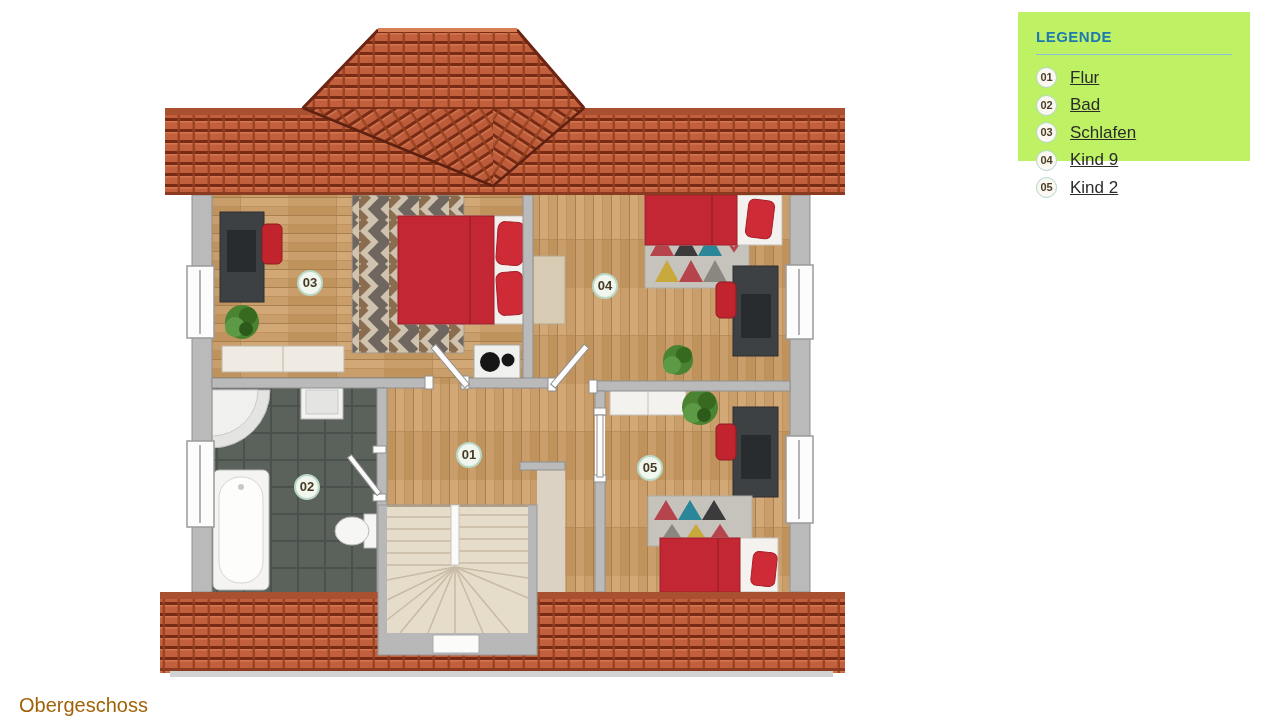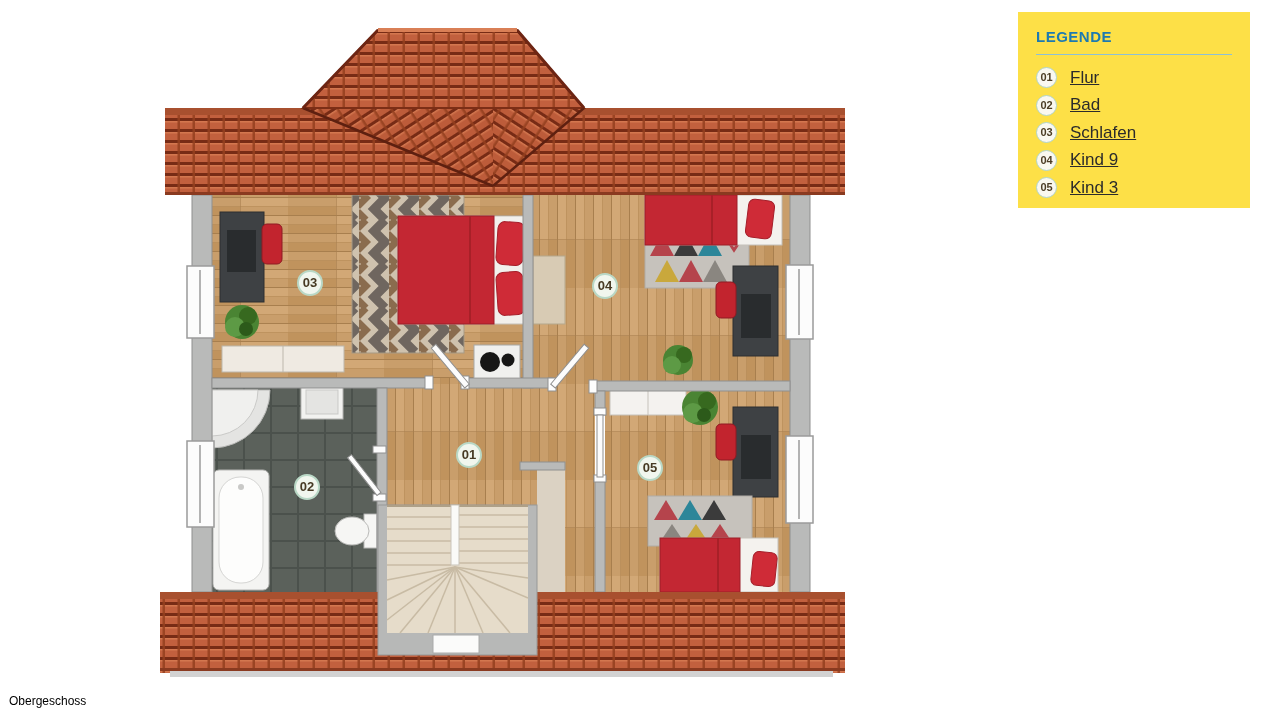--- a/index.html
+++ b/index.html
@@ -4,30 +4,30 @@
 <style>
   html,body{margin:0;padding:0;background:#fff;}
   .stage{position:relative;width:1280px;height:720px;background:#ffffff;overflow:hidden;
          font-family:"Liberation Sans",sans-serif;}
   .plan-svg{position:absolute;left:0;top:0;}
   
   .badge{position:absolute;width:26px;height:26px;border-radius:50%;
          background:#f1f6ee;border:2px solid #b9d8c6;box-sizing:border-box;
          color:#473a24;font-weight:bold;font-size:13px;line-height:22px;text-align:center;}
   
-  .legend{position:absolute;left:1018px;top:12px;width:232px;height:196px;
-          background:#fde047;box-sizing:border-box;padding:16px 18px 12px 18px;}
+  .legend{position:absolute;left:1018px;top:12px;width:232px;height:149px;
+          background:#bef264;box-sizing:border-box;padding:16px 18px 12px 18px;}
   .legend-title{color:#1d7ab0;font-weight:bold;font-size:15px;letter-spacing:.5px;}
   .legend-rule{border:none;border-top:1px solid #8cc0d8;margin:9px 0 12px 0;}
   .legend-row{display:flex;align-items:center;gap:13px;margin-bottom:6.5px;}
   .legend-badge{width:21px;height:21px;border-radius:50%;flex:0 0 21px;
           background:#faf8f0;border:1.5px solid #b0d4cb;box-sizing:border-box;
           color:#4c3d26;font-weight:bold;font-size:11px;line-height:18px;text-align:center;}
   .legend-label{color:#2b2b2b;font-size:17px;text-decoration:underline;}
-  .floor-title{position:absolute;left:9px;top:694px;font-size:12px;color:#000000;}
+  .floor-title{position:absolute;left:19px;top:694px;font-size:20px;color:#a16207;}
 </style>
 </head>
 <body>
 
 <div class="stage">
 
   <svg class="plan-svg" width="1280" height="720" viewBox="0 0 1280 720">
     <defs>
       <pattern id="tile" width="15" height="11" patternUnits="userSpaceOnUse">
         <rect width="15" height="11" fill="#c2603e"></rect>
@@ -301,19 +301,19 @@
     <div class="legend-row">
       <span class="legend-badge">03</span>
       <span class="legend-label">Schlafen</span>
     </div>
     <div class="legend-row">
       <span class="legend-badge">04</span>
       <span class="legend-label">Kind 9</span>
     </div>
     <div class="legend-row">
       <span class="legend-badge">05</span>
-      <span class="legend-label">Kind 3</span>
+      <span class="legend-label">Kind 2</span>
     </div>
   </div>
 
   <div class="floor-title">Obergeschoss</div>
 
 </div>
 
 </body></html>

